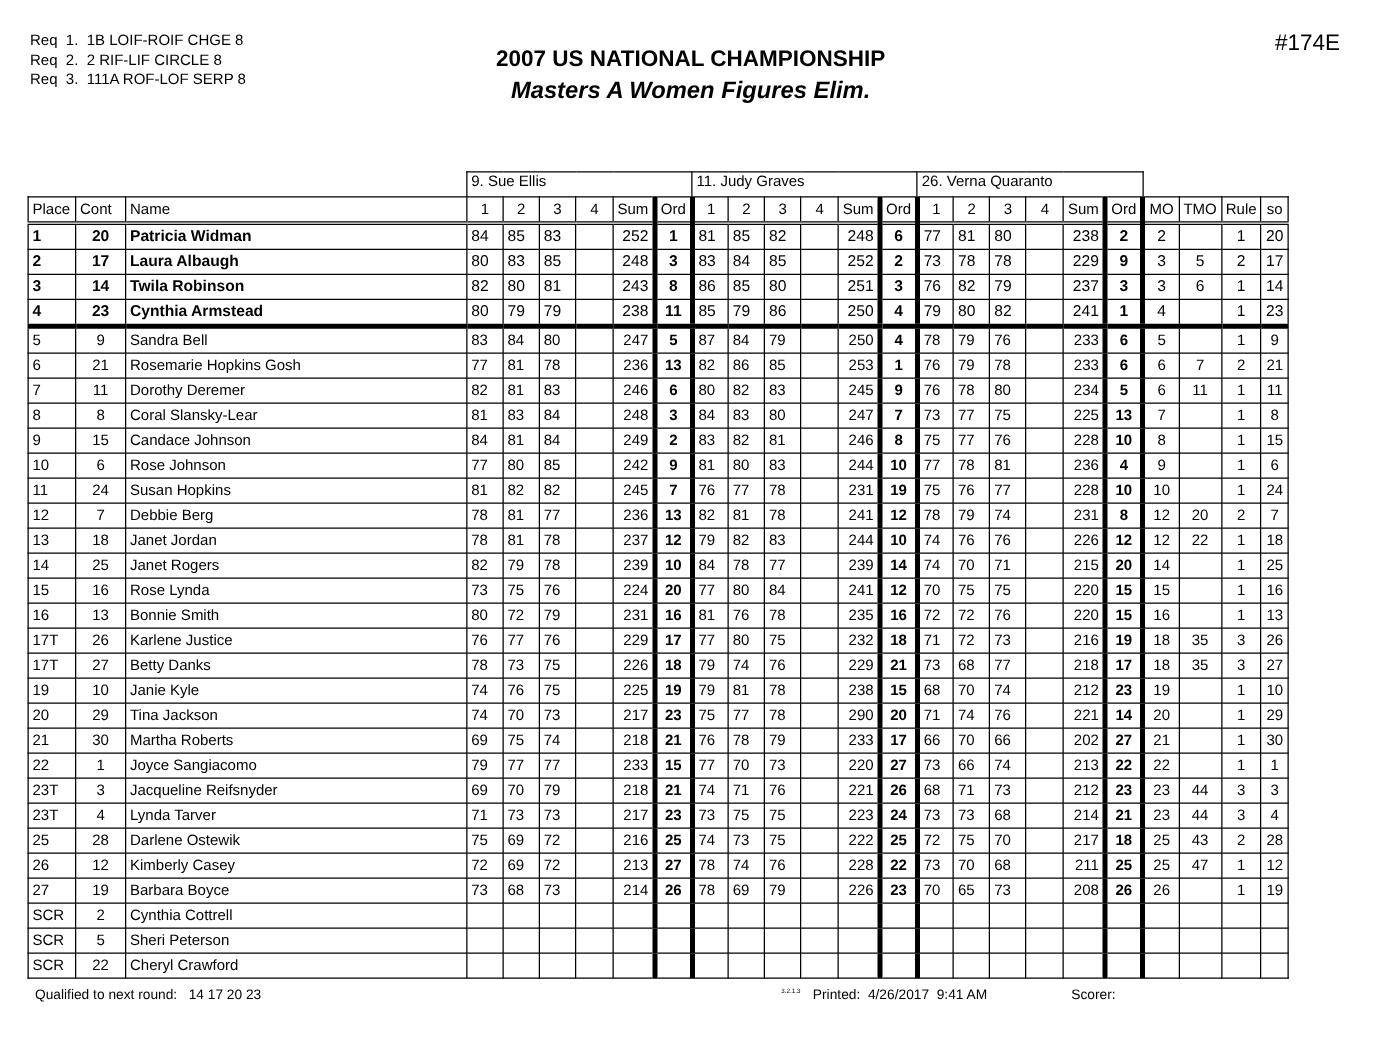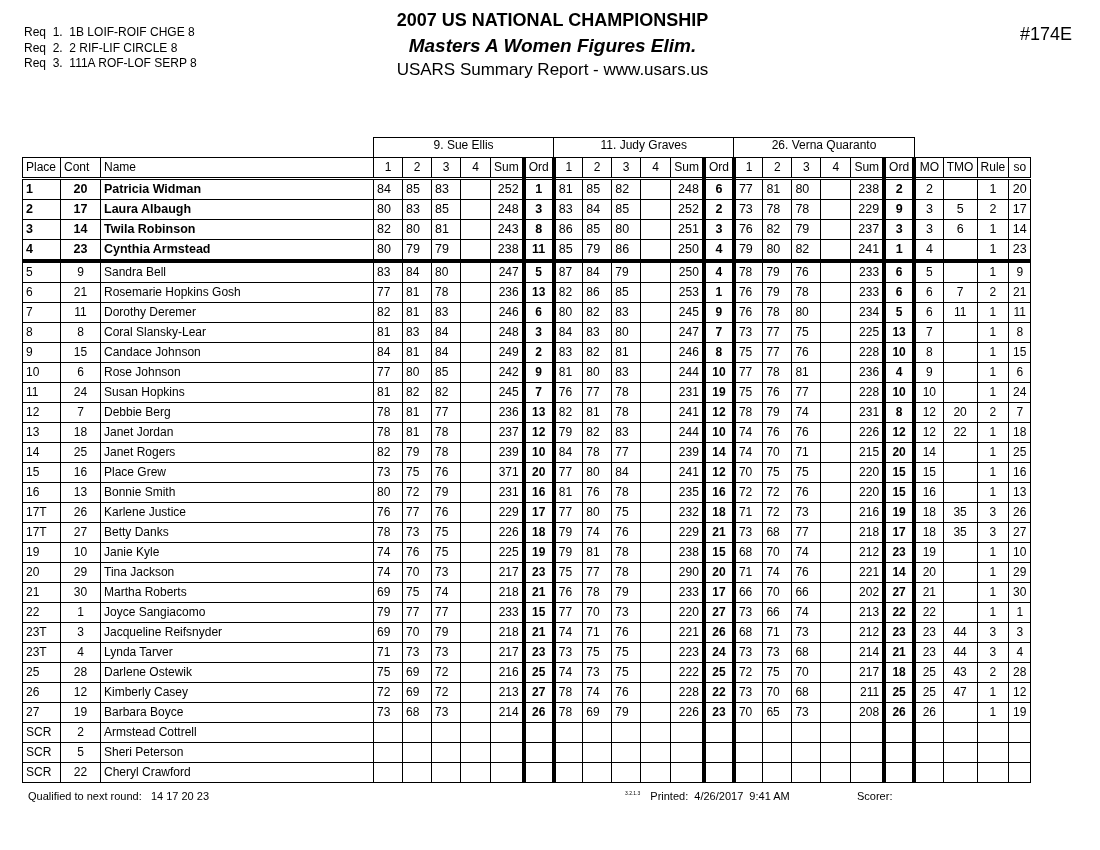--- a/index.html
+++ b/index.html
@@ -1,28 +1,28 @@
 <!DOCTYPE html>
 <html><head>
 <meta charset="utf-8">
 <style>
   html, body { margin:0; padding:0; background:#ffffff; }
   body { width:1100px; height:850px; position:relative; font-family:"Liberation Sans", sans-serif; color:#000; overflow:hidden; }
   .reqs { position:absolute; left:24px; top:25px; font-size:12px; line-height:15.5px; }
   .reqs div { white-space:pre; }
-  .hdr { position:absolute; left:300px; width:505px; top:9px; text-align:center; }
+  .hdr { position:absolute; left:300px; width:505px; top:36px; text-align:center; }
   .hdr .t1 { font-size:18px; font-weight:bold; line-height:22px; }
   .hdr .t2 { font-size:14.5px; line-height:16px; white-space:pre; }
   .hdr .t3 { font-size:19px; font-weight:bold; line-height:26px; margin-top:2px;font-style:italic; }
   .hdr .t4 { font-size:17px; line-height:22px; }
   .evno { position:absolute; left:1020px; top:24px; font-size:18px; font-weight:normal; }
 
   table.grid { position:absolute; left:22px; top:137px; border-collapse:collapse; table-layout:fixed; font-size:12px; }
   table.grid td { border:1px solid #000; height:19px; padding:0 3px; white-space:nowrap; overflow:hidden; line-height:19px; }
-  table.grid tr.judges td { height:19px; vertical-align:top; line-height:14px; padding-top:0;text-align:center; }
+  table.grid tr.judges td { height:19px; vertical-align:top; line-height:14px; padding-top:0; }
   table.grid tr.judges td.blank { border:none; }
   table.grid tr.colhdr td { height:19px; }
   table.grid tr.colhdr td.c { text-align:center; }
   .c { text-align:center; }
   .r { text-align:right; }
   .b { font-weight:bold; }
   .thickL { border-left:4px solid #000 !important; }
   tr.top4 td { font-size:12.5px; }
   tr.top4 td.nm, tr.top4 td.pl, tr.top4 td.ct { font-weight:bold; }
   tr.sep td { border-bottom:4px solid #000 !important; }
@@ -35,21 +35,20 @@
 
 <div class="reqs">
   <div>Req  1.  1B LOIF-ROIF CHGE 8</div>
   <div>Req  2.  2 RIF-LIF CIRCLE 8</div>
   <div>Req  3.  111A ROF-LOF SERP 8</div>
 </div>
 
 <div class="hdr">
   <div class="t1">2007 US NATIONAL CHAMPIONSHIP</div>
   <div class="t3">Masters A Women Figures Elim.</div>
-  <div class="t4">USARS Summary Report - www.usars.us</div>
 </div>
 <div class="evno">#174E</div>
 
 <table class="grid" id="grid">
   <colgroup>
     <col style="width:38px">
       <col style="width:40px">
       <col style="width:273px">
     <col style="width:29px">
       <col style="width:29px">
@@ -483,26 +482,26 @@
         <td class="r">215</td>
         <td class="c b thickL">20</td>
         <td class="c thickL">14</td>
         <td class="c"></td>
         <td class="c">1</td>
         <td class="c">25</td>
       </tr>
       <tr>
         <td class="pl">15</td>
         <td class="ct c">16</td>
-        <td class="nm">Place Grew</td>
-        <td>73</td>
-        <td>75</td>
-        <td>76</td>
-        <td></td>
-        <td class="r">371</td>
+        <td class="nm">Rose Lynda</td>
+        <td>73</td>
+        <td>75</td>
+        <td>76</td>
+        <td></td>
+        <td class="r">224</td>
         <td class="c b thickL">20</td>
         <td class="thickL">77</td>
         <td>80</td>
         <td>84</td>
         <td></td>
         <td class="r">241</td>
         <td class="c b thickL">12</td>
         <td class="thickL">70</td>
         <td>75</td>
         <td>75</td>
@@ -834,21 +833,21 @@
         <td class="r">208</td>
         <td class="c b thickL">26</td>
         <td class="c thickL">26</td>
         <td class="c"></td>
         <td class="c">1</td>
         <td class="c">19</td>
       </tr>
       <tr>
         <td class="pl">SCR</td>
         <td class="ct c">2</td>
-        <td class="nm">Armstead Cottrell</td>
+        <td class="nm">Cynthia Cottrell</td>
         <td></td>
         <td></td>
         <td></td>
         <td></td>
         <td class="r"></td>
         <td class="c b thickL"></td>
         <td class="thickL"></td>
         <td></td>
         <td></td>
         <td></td>

